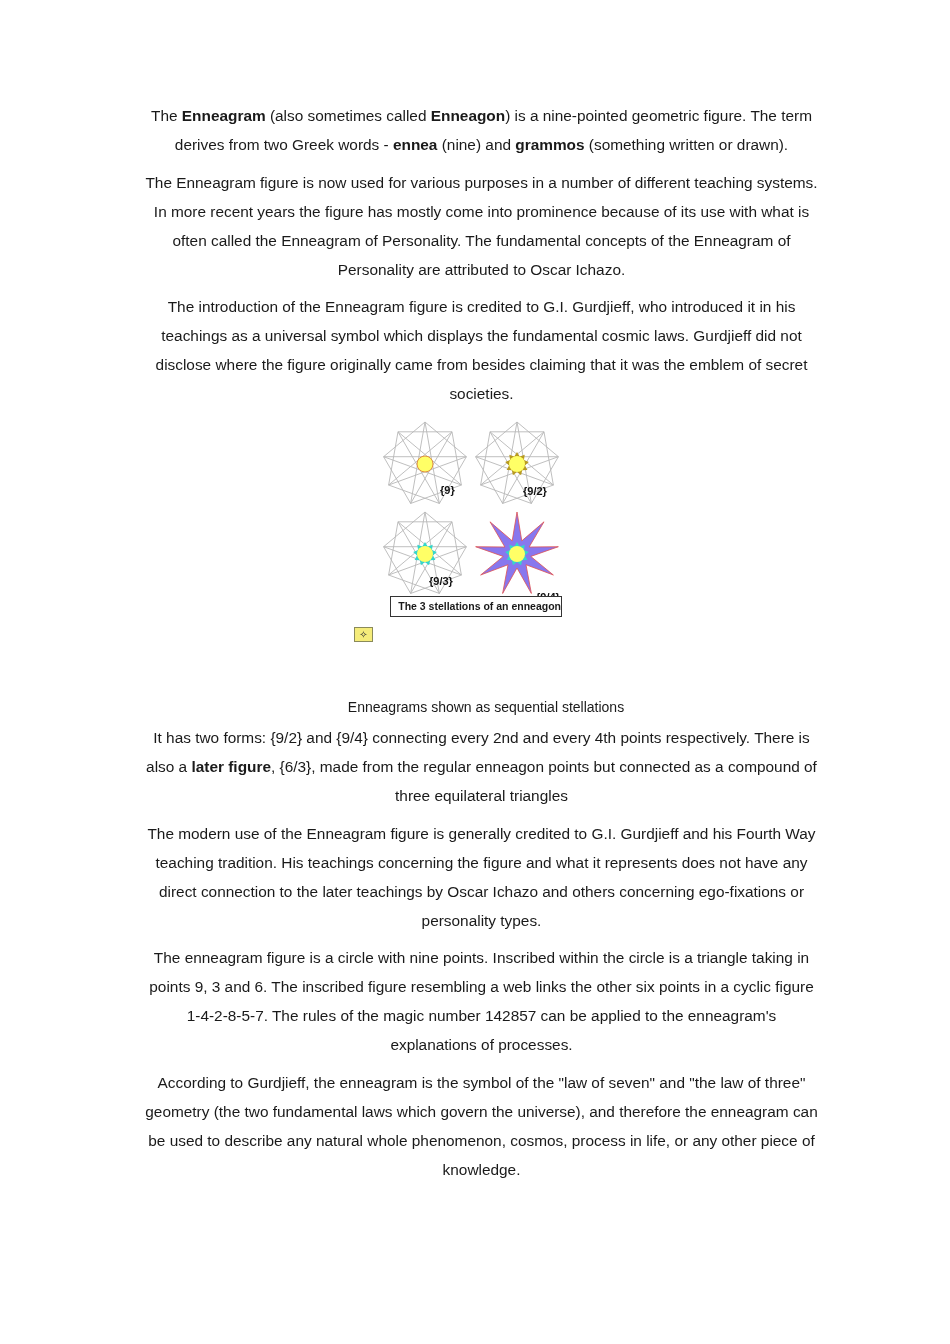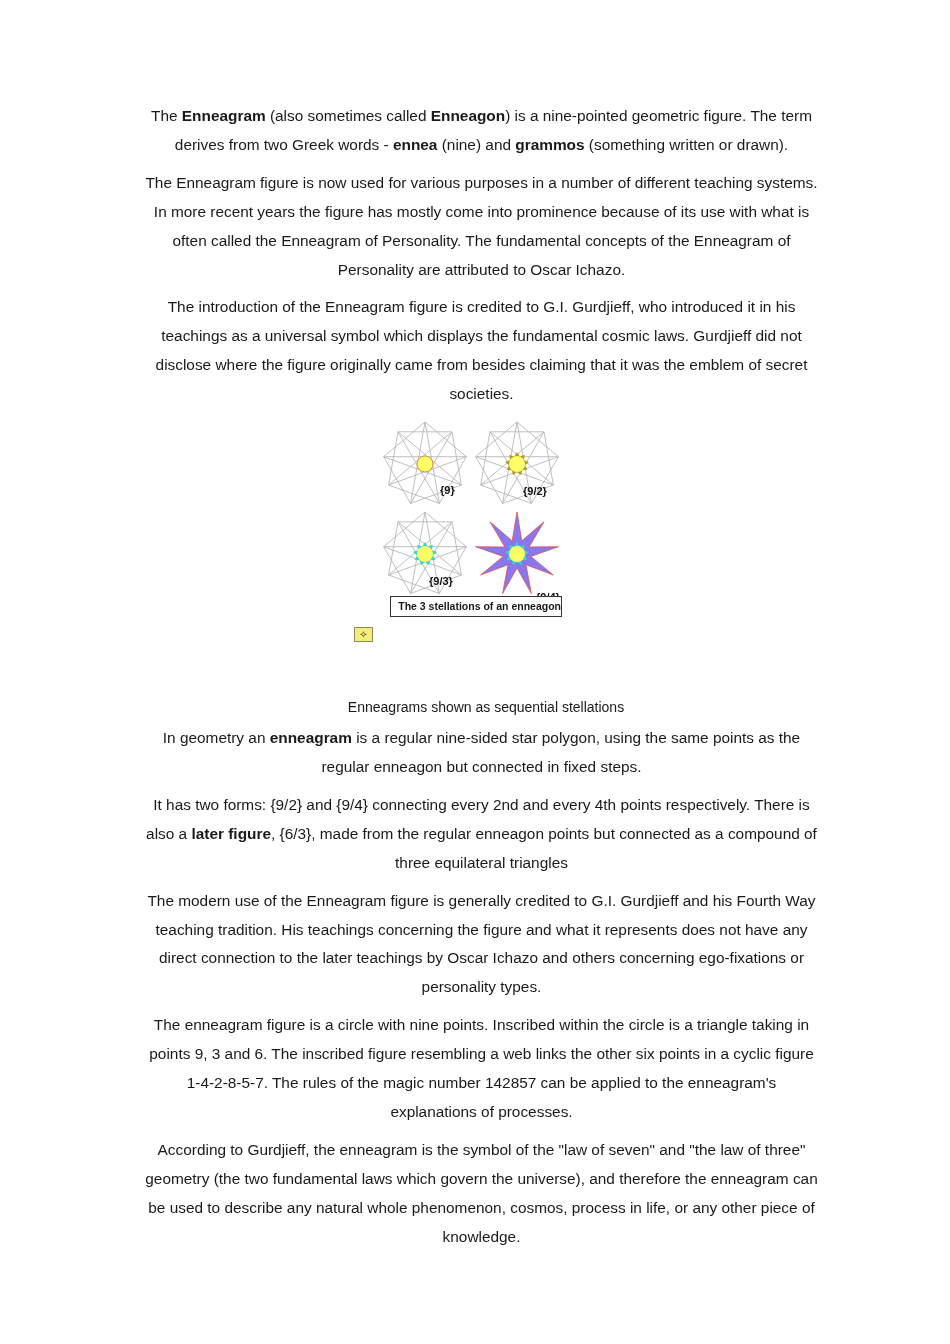--- a/index.html
+++ b/index.html
@@ -113,18 +113,17 @@
       <span class="flabel" style="left:142px;top:67px">{9/2}</span>
       <span class="flabel" style="left:48px;top:157px">{9/3}</span>
       <span class="flabel" style="left:155px;top:173px">{9/4}</span>
     </div>
     <div class="figcap">The 3 stellations of an enneagon</div>
     <div class="broken">✧</div>
   </div>
 
   <p class="caption">Enneagrams shown as sequential stellations</p>
 
-  <p><span>In geometry an </span><b>enneagram</b><span> is a regular nine-sided star polygon, using the same points as the regular enneagon but connected in fixed steps.</span></p>
   <p><span>It has two forms: {9/2} and {9/4} connecting every 2nd and every 4th points respectively. There is also a </span><b>later figure</b><span>, {6/3}, made from the regular enneagon points but connected as a compound of three equilateral triangles</span></p>
   <p>The modern use of the Enneagram figure is generally credited to G.I. Gurdjieff and his Fourth Way teaching tradition. His teachings concerning the figure and what it represents does not have any direct connection to the later teachings by Oscar Ichazo and others concerning ego-fixations or personality types.</p>
   <p>The enneagram figure is a circle with nine points. Inscribed within the circle is a triangle taking in points 9, 3 and 6. The inscribed figure resembling a web links the other six points in a cyclic figure 1-4-2-8-5-7. The rules of the magic number 142857 can be applied to the enneagram's explanations of processes.</p>
   <p>According to Gurdjieff, the enneagram is the symbol of the "law of seven" and "the law of three" geometry (the two fundamental laws which govern the universe), and therefore the enneagram can be used to describe any natural whole phenomenon, cosmos, process in life, or any other piece of knowledge.</p>
 </div>
 
 </body></html>

